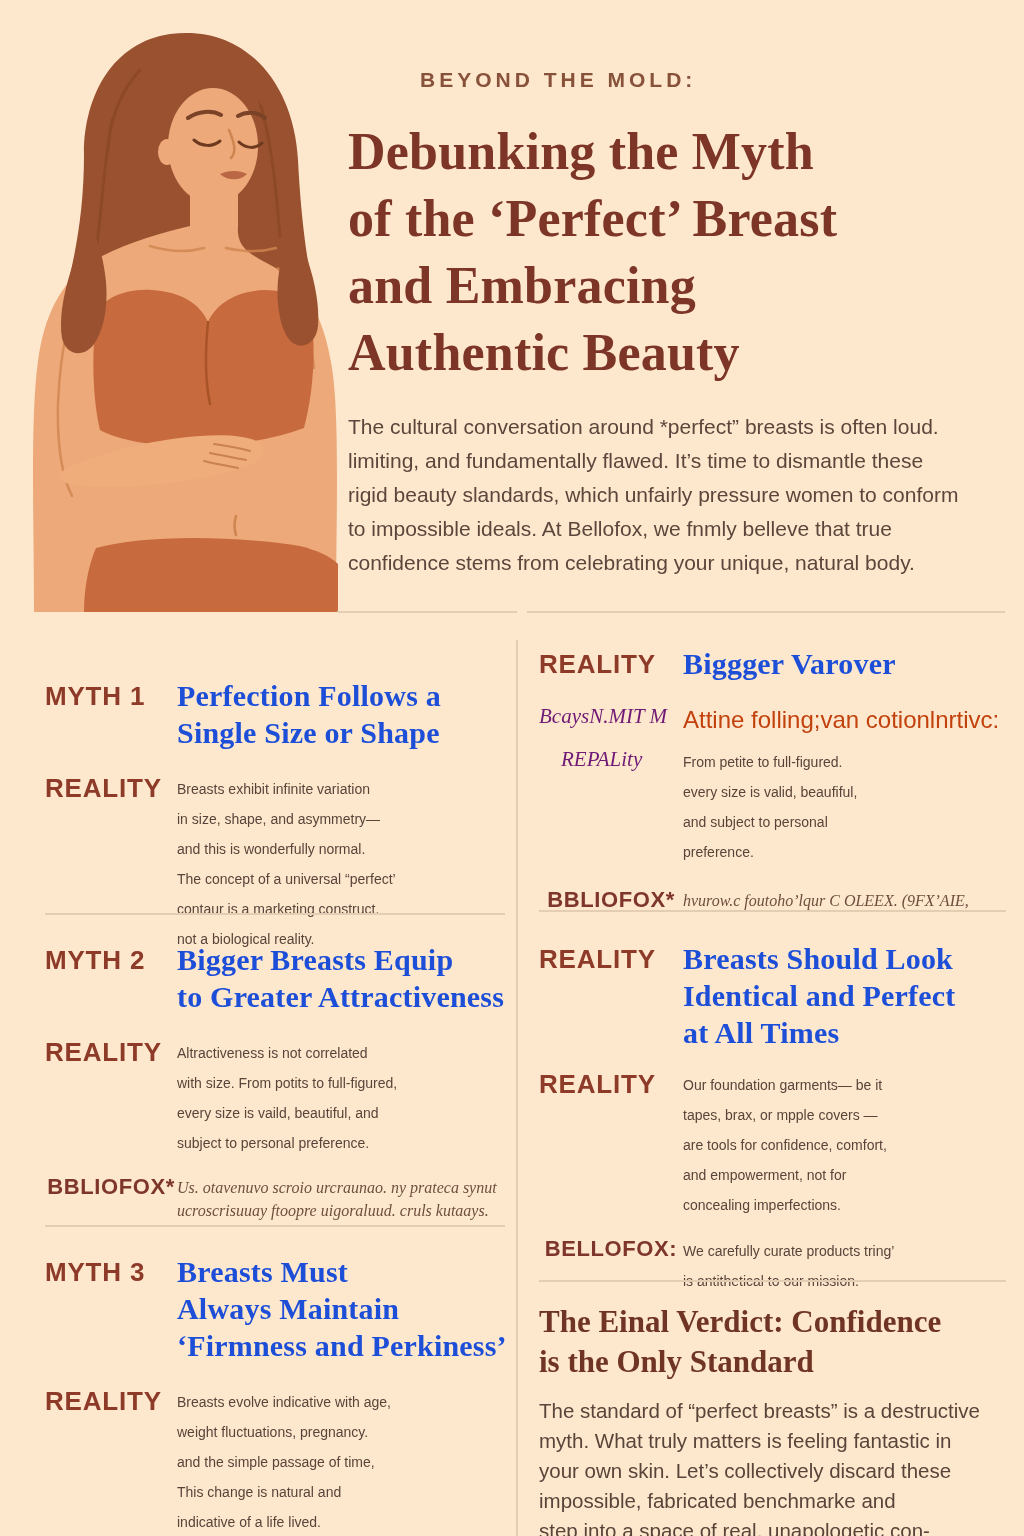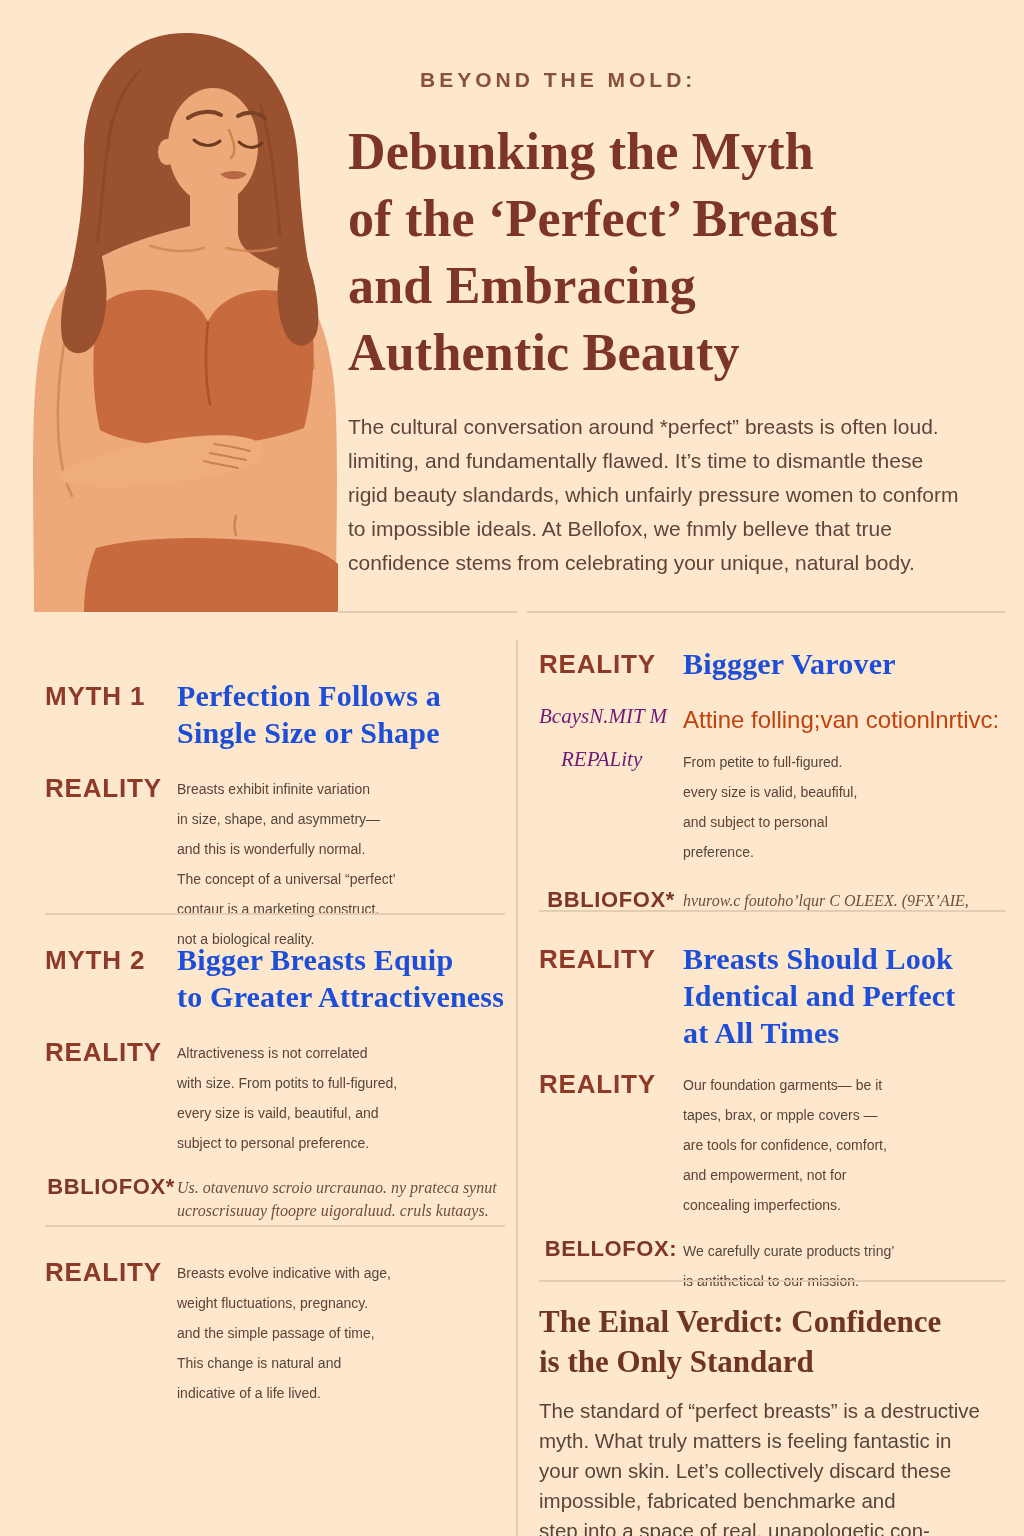--- a/index.html
+++ b/index.html
@@ -172,20 +172,26 @@
       <div class="mrow">
         <div class="brandlabel">BBLIOFOX*</div>
         <p class="brandnote pre">Us. otavenuvo scroio urcraunao. ny prateca synut
 ucroscrisuuay ftoopre uigoraluud. cruls kutaays.</p>
       </div>
     </div>
 
     <div class="col-div" style="top:580px; width:460px;"></div>
 
     <div class="block" style="top:608px;">
+      <div class="mrow gap18">
+        <div class="mlabel">MYTH 3</div>
+        <h3 class="mtitle pre">Breasts Must
+Always Maintain
+‘Firmness and Perkiness’</h3>
+      </div>
       <div class="mrow">
         <div class="mlabel">REALITY</div>
         <p class="mbody pre">Breasts evolve indicative with age,
 weight fluctuations, pregnancy.
 and the simple passage of time,
 This change is natural and
 indicative of a life lived.</p>
       </div>
     </div>
 

